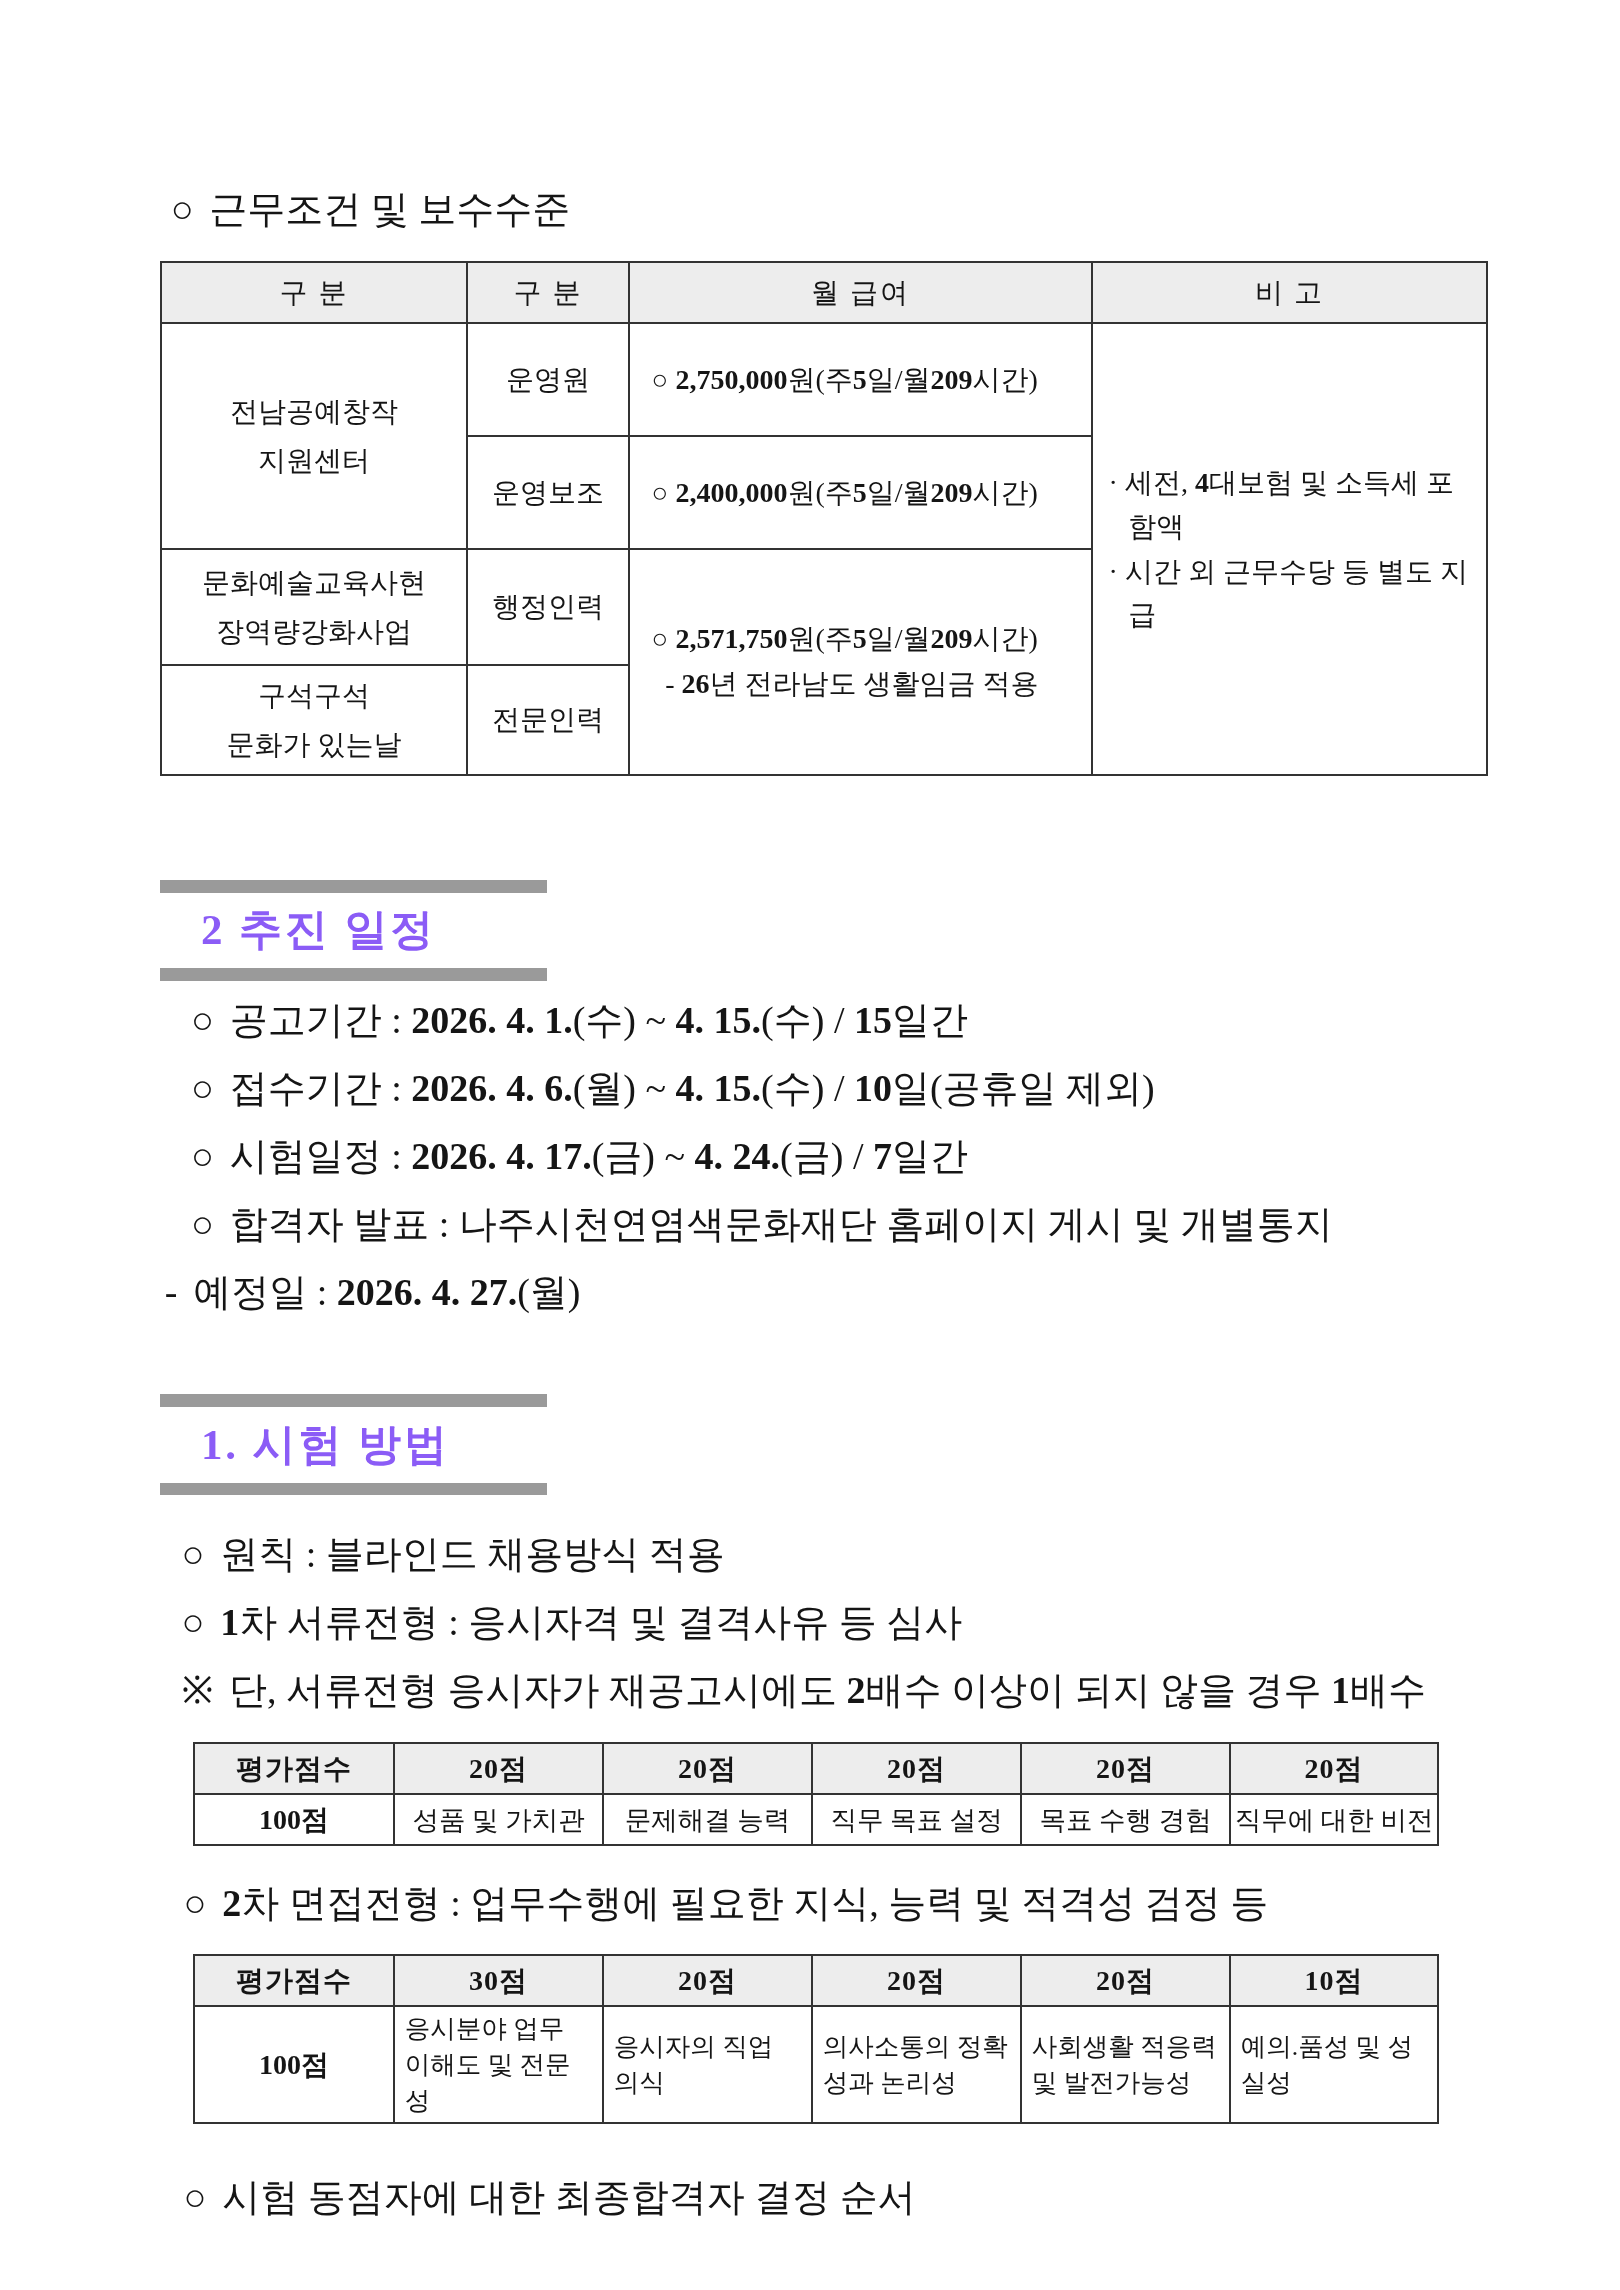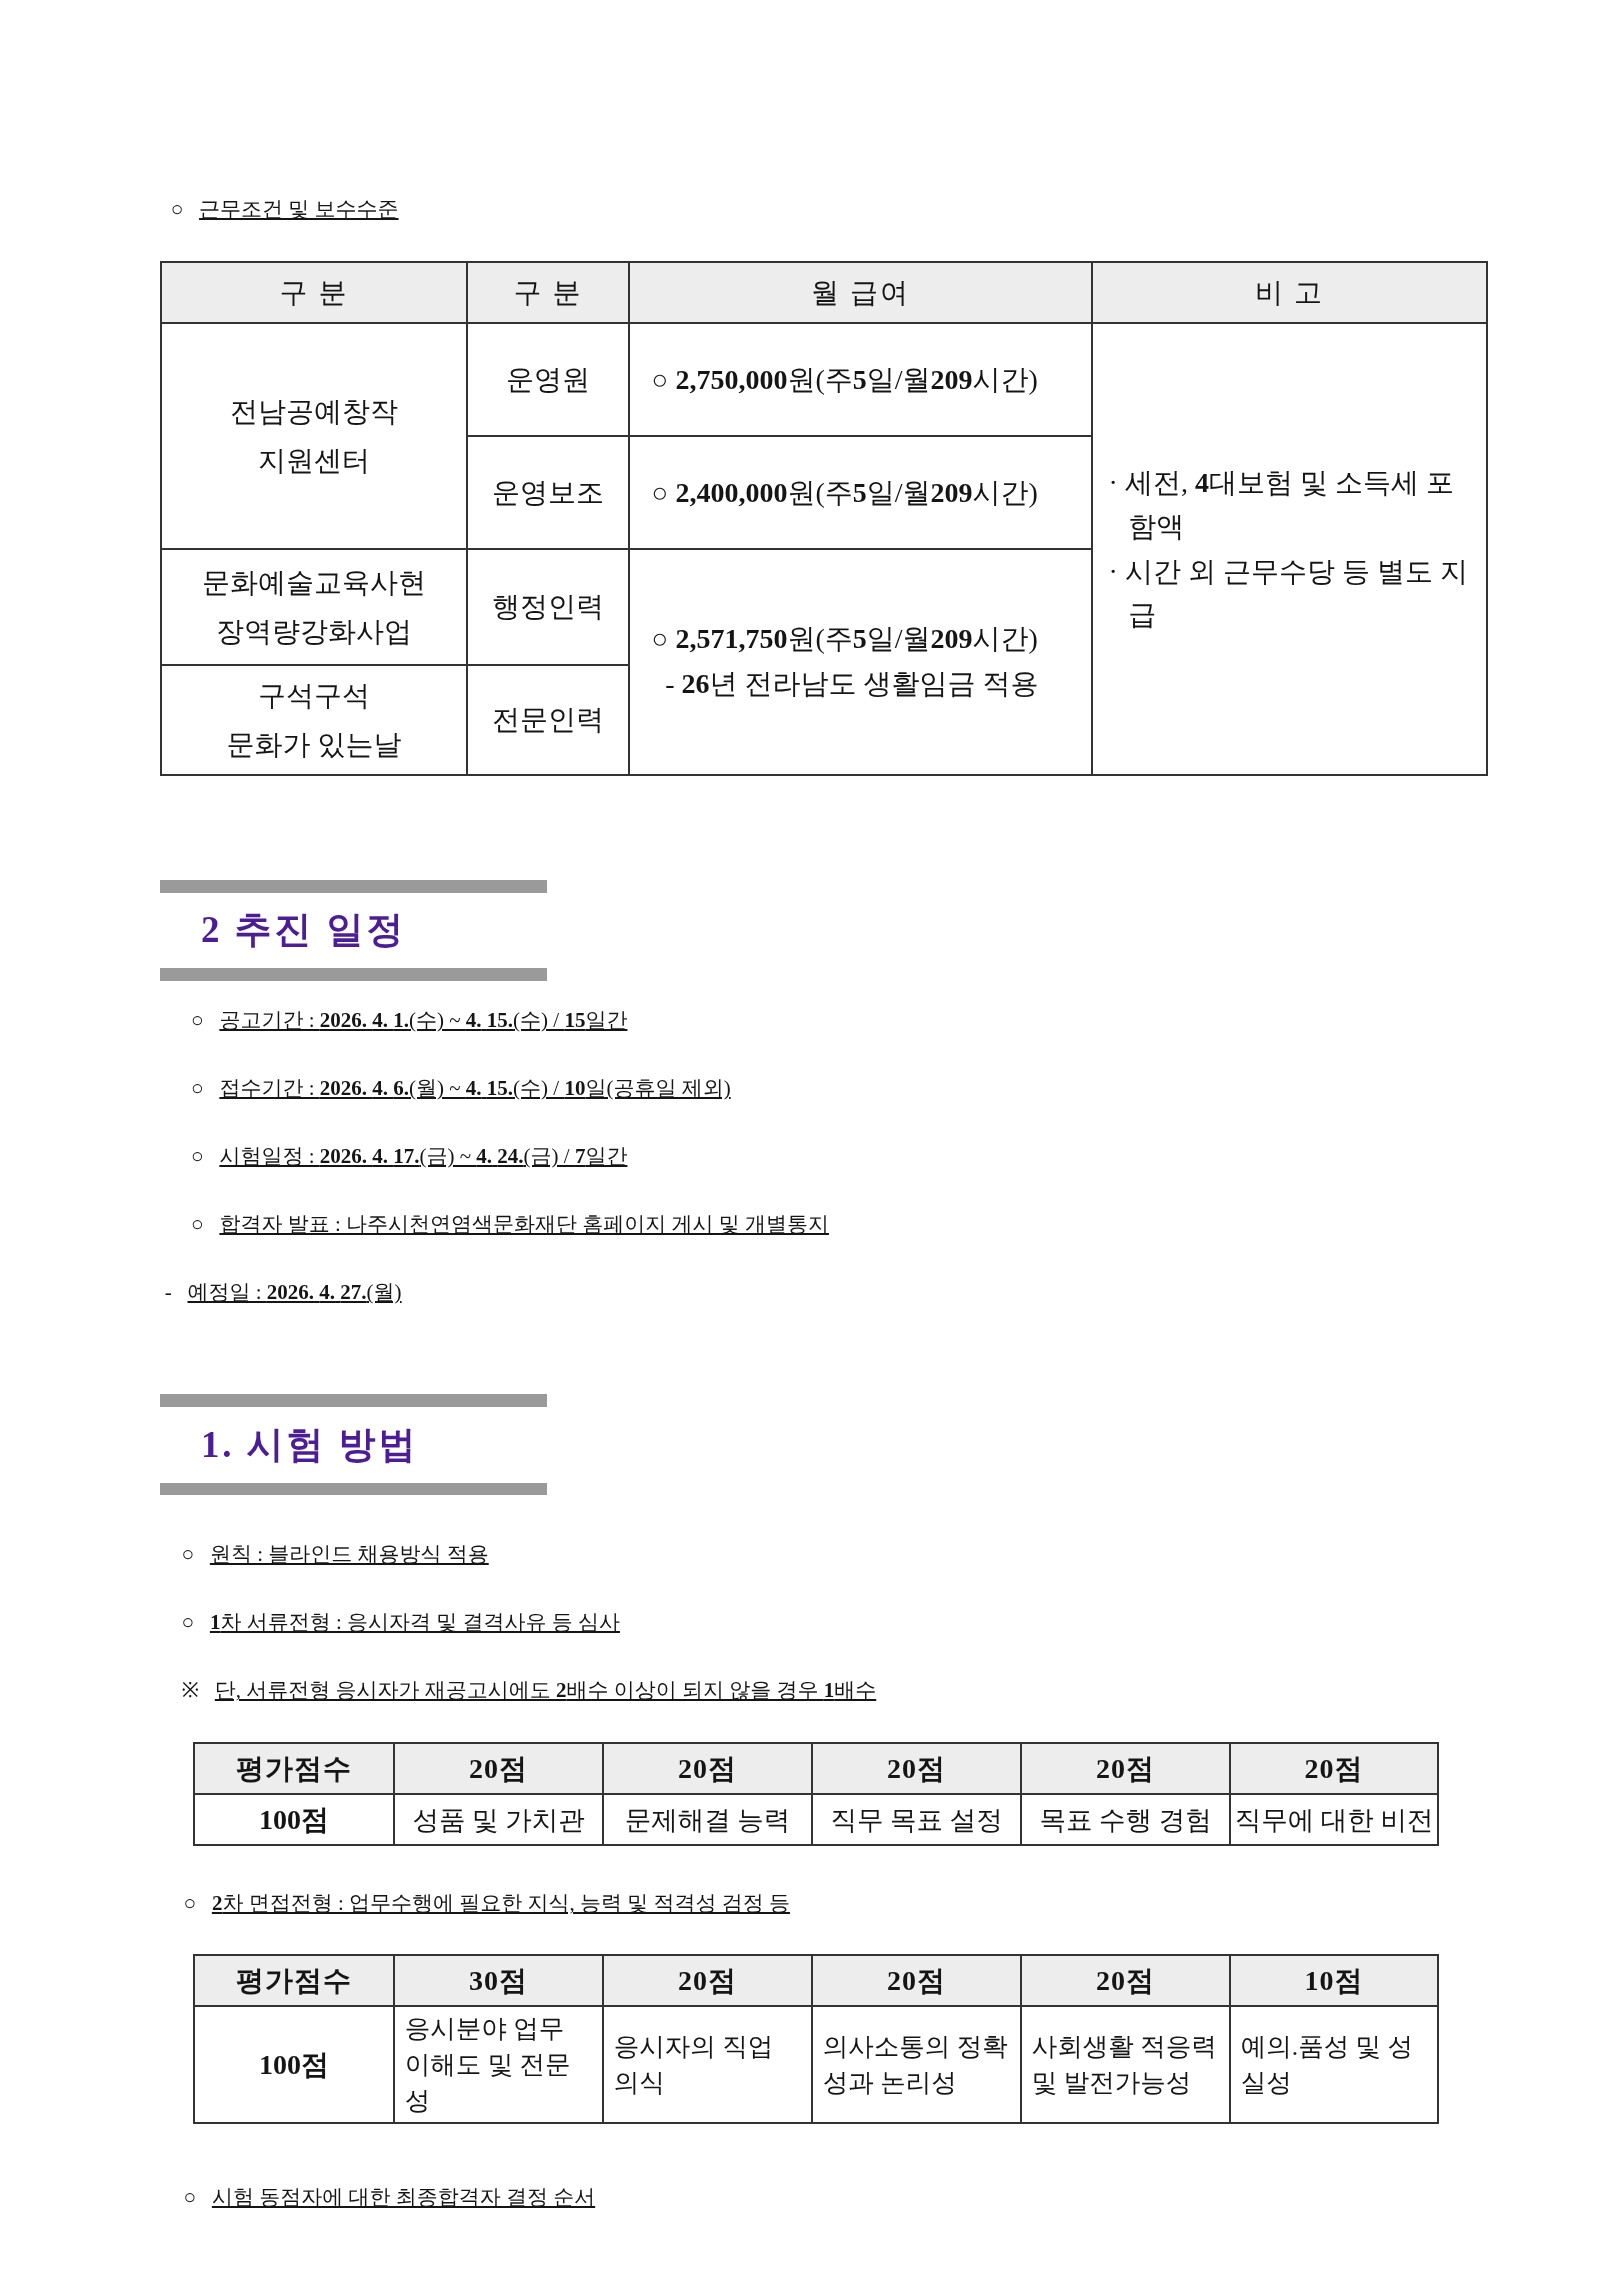--- a/index.html
+++ b/index.html
@@ -4,21 +4,21 @@
 <style>
   html,body{margin:0;padding:0;background:#fff;}
   body{
     width:1620px;height:2291px;position:relative;
     font-family:"Liberation Serif","DejaVu Serif",serif;
     color:#151515;
   }
   .page{padding:193px 118px 0 157px;}
 
   
-  .bullet-line{font-size:21px;line-height:33px;white-space:nowrap;text-decoration:underline;}
+  .bullet-line{font-size:38px;line-height:33px;white-space:nowrap;}
   .bullet-line .marker{display:inline-block;margin-right:15.7px;}
   .intro{margin-left:13.7px;}
 
   
   table{border-collapse:collapse;table-layout:fixed;}
   .salary-table{width:1325px;margin:35px 0 0 2.9px;}
   .salary-table th,.salary-table td{
     border:2px solid #333;font-size:28px;font-weight:normal;
     text-align:center;vertical-align:middle;padding:0;
   }
@@ -28,21 +28,21 @@
   .pay-cell{text-align:left !important;padding-left:21.6px !important;}
   .pay-line{line-height:1.6;}
   .pay-line2{padding-left:13.7px;}
   .note-cell{text-align:left !important;padding:9.8px 11.8px 9.8px 15.7px !important;}
   .note-item{line-height:1.55;text-indent:-19.6px;padding-left:19.6px;margin:2px 0;white-space:normal;}
 
   
   .section-hdr{width:387px;margin-left:2.9px;}
   .hdr-bar{height:12.7px;background:#9a9a9a;}
   .section-title{
-    font-size:37px;font-weight:bold;color:#4c1d95;
+    font-size:43px;font-weight:bold;color:#8b5cf6;
     padding:7.8px 0 8.8px 41px;letter-spacing:2.9px;line-height:59px;white-space:nowrap;
   }
   .sec2{margin-top:104px;}
   .sec3{margin-top:85px;}
 
   
   .sched{margin-top:23.5px;}
   .sched .bullet-line{margin:0 0 35px 34px;}
   .sched .bullet-line.dash{margin-left:7.8px;}
   .sched .value b,.boldable b{font-weight:bold;}

